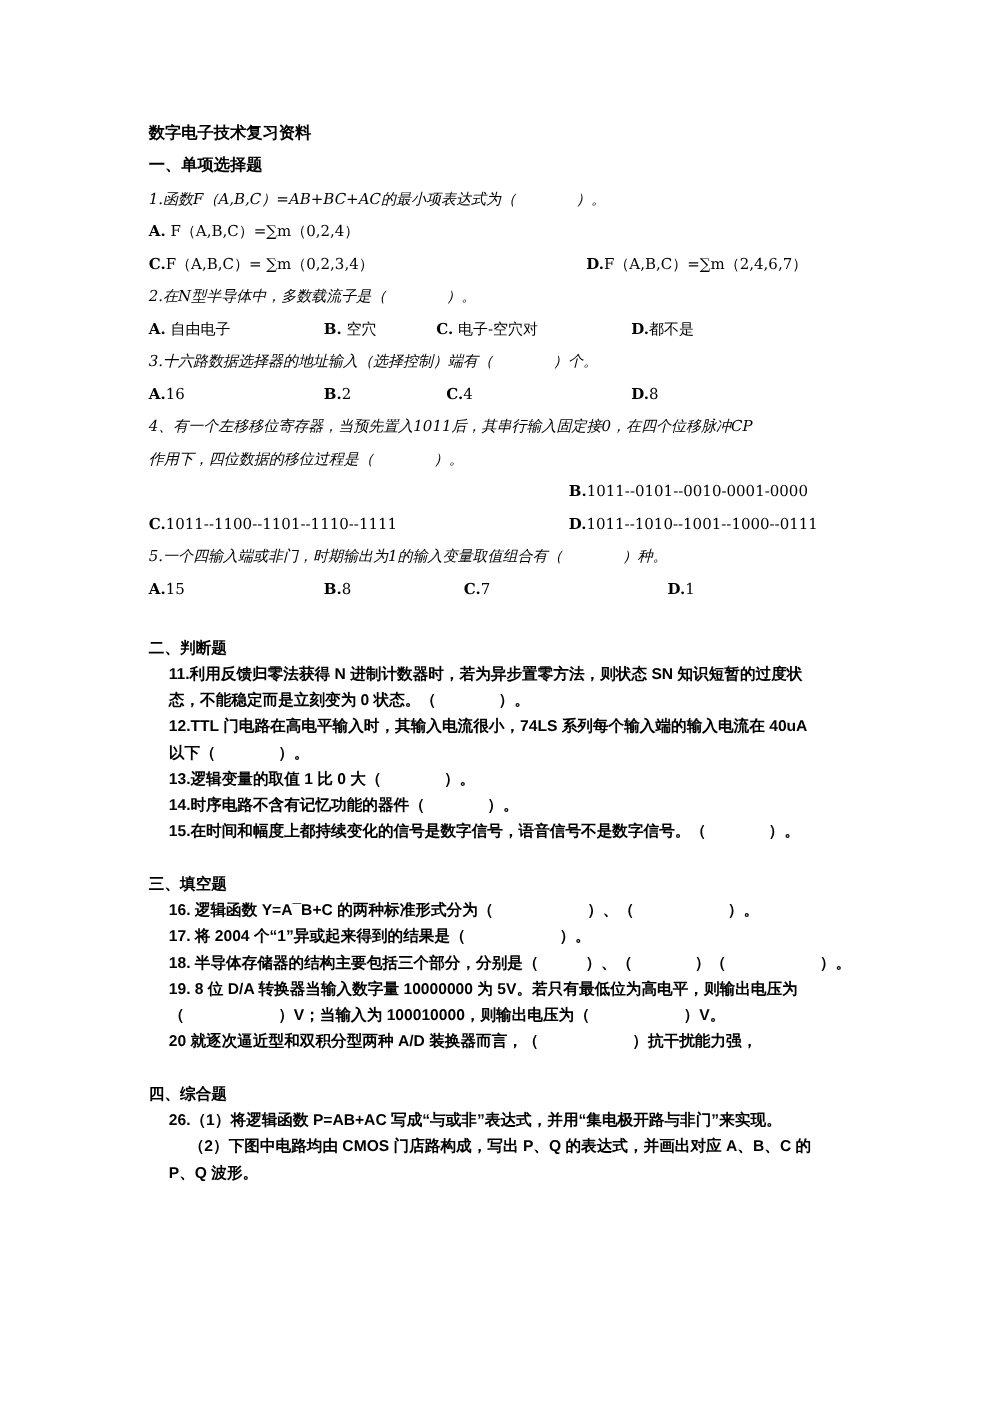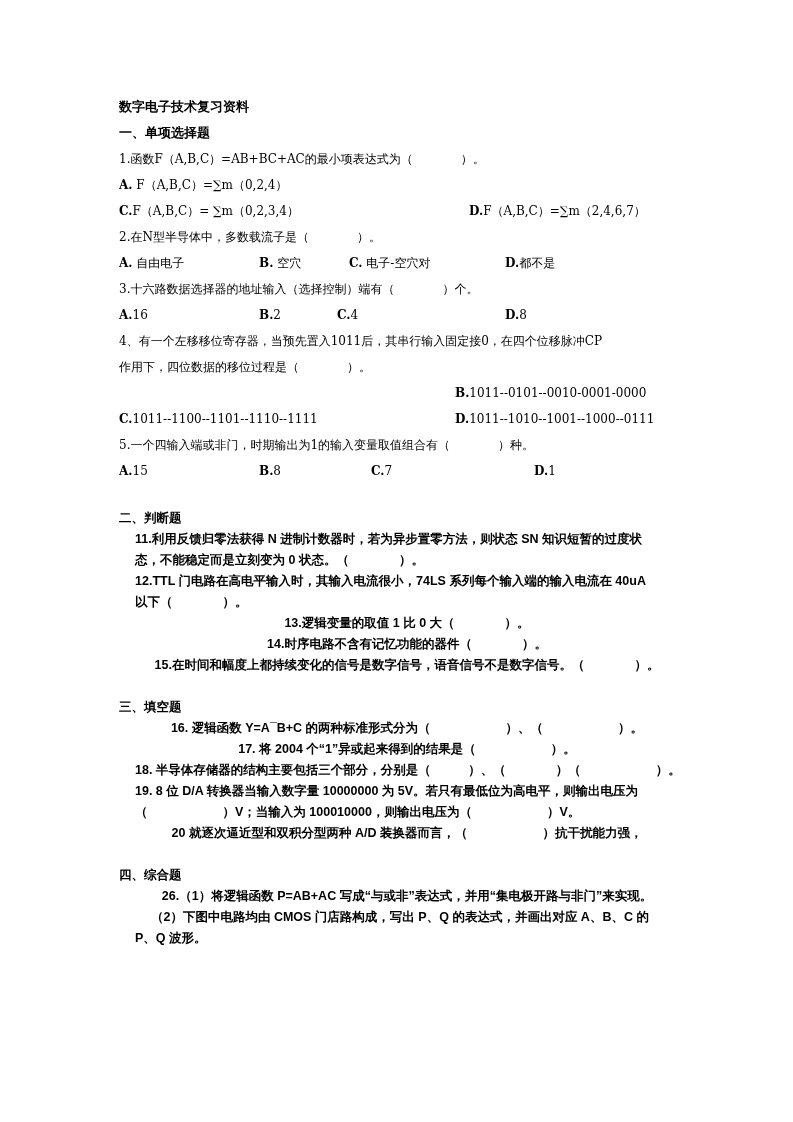--- a/index.html
+++ b/index.html
@@ -2,28 +2,28 @@
 <html><head>
 <meta charset="utf-8">
 <style>
   html, body { margin: 0; padding: 0; background: #ffffff; }
   body { width: 793px; height: 1122px; position: relative; overflow: hidden; color: #000; }
   .page { position: absolute; left: 119px; top: 94px; width: 560px; }
   .serif { font-family: "DejaVu Serif", "Liberation Serif", serif; font-size: 12px; }
   .sans { font-family: "Liberation Sans", "DejaVu Sans", sans-serif; font-size: 12.5px; font-weight: bold; }
   .title { font-family: "DejaVu Sans", sans-serif; font-weight: bold; font-size: 13px; height: 26px; line-height: 26px; }
   .section-bold { font-family: "DejaVu Sans", sans-serif; font-weight: bold; font-size: 13px; height: 26px; line-height: 26px; }
-  .q { height: 26px; line-height: 26px; white-space: nowrap; }
+  .q { height: 26px; line-height: 26px; white-space: nowrap; font-style: italic; }
   .opts { position: relative; height: 26px; line-height: 26px; white-space: nowrap; }
   .opt { position: absolute; top: 0; }
   .opt b { font-weight: bold; }
   .gap-sm { height: 14px; }
   .sec { height: 21px; line-height: 21px; white-space: nowrap; }
   .ln { line-height: 21px; margin-left: 16px; }
-  .ln.nw { white-space: nowrap; text-align: center; }
+  .ln.nw { white-space: nowrap; }
 </style>
 </head>
 <body>
 
 <div class="page">
 
   <div class="title">数字电子技术复习资料</div>
   <div class="section-bold">一、单项选择题</div>
 
   <div class="q serif">1.函数F（A,B,C）=AB+BC+AC的最小项表达式为（　　　　）。</div>
@@ -40,21 +40,21 @@
     <span class="opt" style="left:0"><b>A.</b><span> 自由电子</span></span>
     <span class="opt" style="left:140px"><b>B.</b><span> 空穴</span></span>
     <span class="opt" style="left:230px"><b>C.</b><span> 电子-空穴对</span></span>
     <span class="opt" style="left:386px"><b>D.</b><span>都不是</span></span>
   </div>
 
   <div class="q serif">3.十六路数据选择器的地址输入（选择控制）端有（　　　　）个。</div>
   <div class="opts serif">
     <span class="opt" style="left:0"><b>A.</b><span>16</span></span>
     <span class="opt" style="left:140px"><b>B.</b><span>2</span></span>
-    <span class="opt" style="left:218px"><b>C.</b><span>4</span></span>
+    <span class="opt" style="left:238px"><b>C.</b><span>4</span></span>
     <span class="opt" style="left:386px"><b>D.</b><span>8</span></span>
   </div>
 
   <div class="q serif">4、有一个左移移位寄存器，当预先置入1011后，其串行输入固定接0，在四个位移脉冲CP</div>
   <div class="q serif">作用下，四位数据的移位过程是（　　　　）。</div>
   <div class="opts serif">
     <span class="opt" style="left:336px"><b>B.</b><span>1011--0101--0010-0001-0000</span></span>
   </div>
   <div class="opts serif">
     <span class="opt" style="left:0"><b>C.</b><span>1011--1100--1101--1110--1111</span></span>

